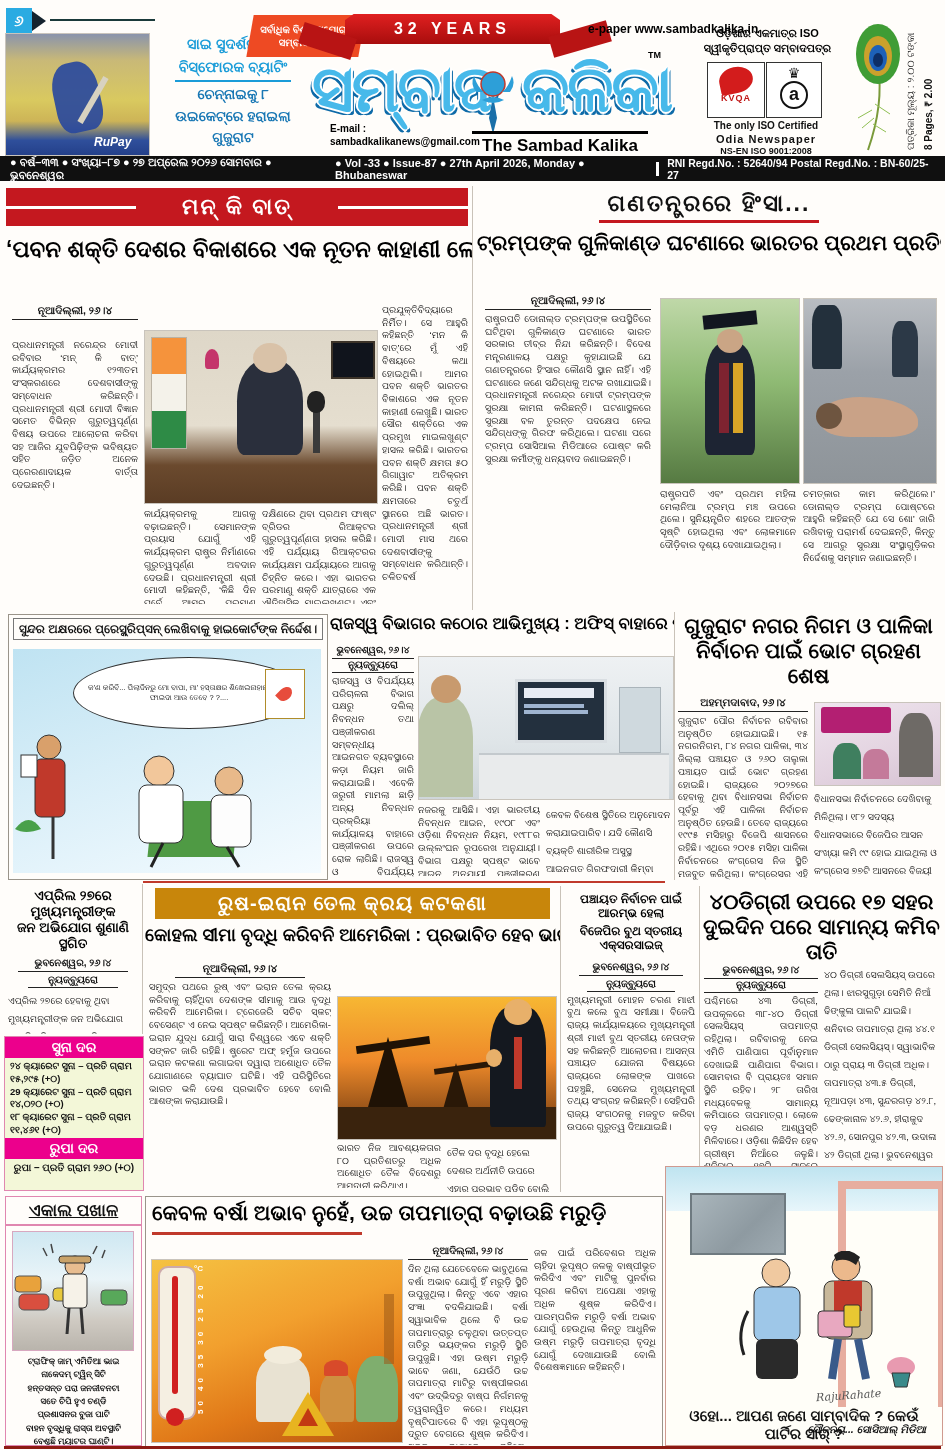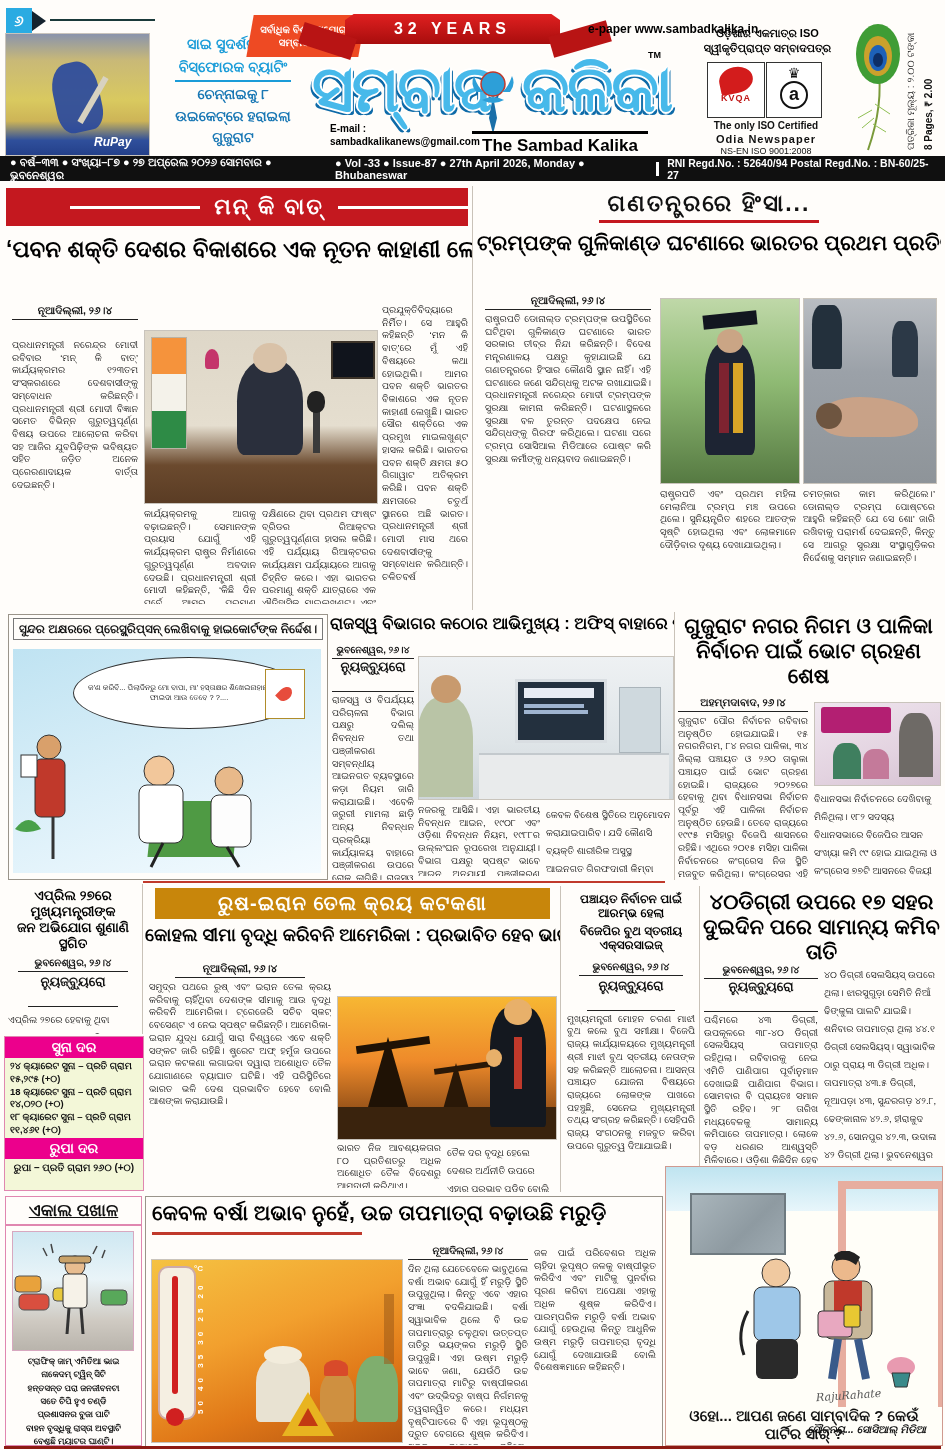--- a/index.html
+++ b/index.html
@@ -2,21 +2,21 @@
 <html><head>
 <meta charset="utf-8">
 <style>
   html,body{margin:0;padding:0;background:#e8e8e4;}
   .page{position:relative;width:945px;height:1450px;margin:0 auto;background:#fffdfa;
         font-family:"Liberation Sans",sans-serif;color:#111;overflow:hidden;}
   .abs{position:absolute;}
   .ctr{text-align:center;}
   .body-text{font-size:9.5px;line-height:1.34;text-align:justify;color:#141414;overflow:hidden;}
   .dateline{font-size:10.5px;font-weight:bold;text-align:center;border-bottom:1px solid #222;padding-bottom:2px;}
-  .bureau{font-size:13px;font-weight:bold;text-align:center;border-bottom:1px solid #222;padding-bottom:16px;margin-bottom:2px;}
+  .bureau{font-size:10px;font-weight:bold;text-align:center;border-bottom:1px solid #222;padding-bottom:1px;margin-bottom:2px;}
   .headline{font-weight:bold;color:#000;line-height:1.18;}
   .storybox{position:absolute;background:#fffdfa;overflow:hidden;}
   .photo{position:absolute;overflow:hidden;border:1px solid #c9c4bc;}
   .kicker-line{display:inline-block;height:3px;background:#fff;vertical-align:middle;}
   .rule{position:absolute;}
   .vtext{writing-mode:vertical-rl;transform:rotate(180deg);}
 </style>
 </head>
 <body>
 
@@ -79,21 +79,21 @@
     <div class="ctr" style="font-size:9px;font-weight:bold;color:#c01616;letter-spacing:1px;">KVQA</div>
   </div>
   <div class="abs ctr" style="left:766px;top:62px;width:54px;height:54px;border:1.5px solid #333;background:#fff;overflow:hidden;">
     <div style="font-size:14px;line-height:1;margin-top:3px;">♛</div>
     <div style="font-size:18px;font-weight:bold;border:2px solid #111;border-radius:50%;width:24px;height:24px;line-height:22px;margin:1px auto 0;">a</div>
   </div>
 
   <div class="abs ctr" style="left:696px;top:120px;width:140px;line-height:1.25;">
     <div style="font-size:10px;font-weight:bold;">The only ISO Certified</div>
     <div style="font-size:11px;font-weight:bold;letter-spacing:1px;">Odia Newspaper</div>
-    <div style="font-size:9px;font-weight:normal;">NS-EN ISO 9001:2008</div>
+    <div style="font-size:9px;font-weight:bold;">NS-EN ISO 9001:2008</div>
   </div>
 
   <svg class="abs" style="left:838px;top:14px;" width="72" height="138" viewBox="0 0 72 138">
     <path d="M30 136 Q46 90 40 52" stroke="#7a9a3a" stroke-width="2" fill="none"></path>
     <ellipse cx="40" cy="40" rx="22" ry="30" fill="#3f9c35"></ellipse>
     <ellipse cx="40" cy="42" rx="14" ry="20" fill="#caa12c"></ellipse>
     <ellipse cx="40" cy="44" rx="9" ry="13" fill="#1d61b8"></ellipse>
     <ellipse cx="40" cy="46" rx="5" ry="7" fill="#0d2e66"></ellipse>
     <g stroke="#8fbf52" stroke-width="1">
       <line x1="34" y1="96" x2="20" y2="104"></line>
@@ -108,21 +108,21 @@
 
   <div class="abs" style="left:0;top:156px;width:945px;height:25px;background:#101010;color:#fff;display:flex;align-items:center;font-size:11px;font-weight:bold;">
     <span style="margin-left:10px;">● ବର୍ଷ–୩୩ ● ସଂଖ୍ୟା–୮୭ ●  ୨୭ ଅପ୍ରେଲ ୨୦୨୬ ସୋମବାର ● ଭୁବନେଶ୍ୱର</span>
     <span style="margin-left:10px;">● Vol -33   ●   Issue-87   ● 27th April 2026, Monday ● Bhubaneswar</span>
     <span style="flex:1"></span>
     <span style="width:3px;height:14px;background:#fff;margin-right:8px;"></span>
     <span style="margin-right:8px;font-size:10.5px;">RNI Regd.No. : 52640/94  Postal Regd.No. : BN-60/25-27</span>
   </div>
 
   <div class="storybox" style="left:4px;top:186px;width:468px;height:424px;border-right:1px solid #c9c2b8;">
-    <div style="position:absolute;left:2px;top:2px;width:462px;height:38px;background:#c4181f;display:flex;align-items:center;justify-content:flex-end;gap:14px;">
+    <div style="position:absolute;left:2px;top:2px;width:462px;height:38px;background:#c4181f;display:flex;align-items:center;justify-content:space-between;gap:14px;">
       <span class="kicker-line" style="width:130px;"></span>
       <span style="color:#fff;font-size:22px;font-weight:bold;letter-spacing:2px;">ମନ୍ କି ବାତ୍</span>
       <span class="kicker-line" style="width:130px;"></span>
     </div>
     <div class="headline ctr abs" style="left:2px;top:50px;width:464px;font-size:23px;white-space:nowrap;">‘ପବନ ଶକ୍ତି ଦେଶର ବିକାଶରେ ଏକ ନୂତନ କାହାଣୀ ଲେଖିଛି’</div>
 
     <div class="abs" style="left:8px;top:118px;width:126px;">
       <div class="dateline">ନୂଆଦିଲ୍ଲୀ, ୨୬।୪</div>
       <div class="body-text" style="height:286px;margin-top:19px;">ପ୍ରଧାନମନ୍ତ୍ରୀ ନରେନ୍ଦ୍ର ମୋଦୀ ରବିବାର ‘ମନ୍ କି ବାତ୍’ କାର୍ଯ୍ୟକ୍ରମର ୧୨୩ତମ ସଂସ୍କରଣରେ ଦେଶବାସୀଙ୍କୁ ସମ୍ବୋଧନ କରିଛନ୍ତି। ପ୍ରଧାନମନ୍ତ୍ରୀ ଶ୍ରୀ ମୋଦୀ ବିଜ୍ଞାନ ସମେତ ବିଭିନ୍ନ ଗୁରୁତ୍ୱପୂର୍ଣ୍ଣ ବିଷୟ ଉପରେ ଆଲୋଚନା କରିବା ସହ ଆଜିର ଯୁବପିଢ଼ିଙ୍କ ଭବିଷ୍ୟତ ସହିତ ଜଡ଼ିତ ଅନେକ ପ୍ରେରଣାଦାୟକ ବାର୍ତ୍ତା ଦେଇଛନ୍ତି।</div>
     </div>
@@ -251,21 +251,21 @@
     <div style="padding:0 4px;">
       <span class="body-text" style="display:inline;">ଏପ୍ରିଲ ୨୭ରେ ହେବାକୁ ଥିବା ମୁଖ୍ୟମନ୍ତ୍ରୀଙ୍କ ଜନ ଅଭିଯୋଗ ଶୁଣାଣି ସ୍ଥଗିତ ରଖାଯାଇଛି। ପ୍ରବଳ ଗ୍ରୀଷ୍ମ ପ୍ରବାହକୁ ଦୃଷ୍ଟିରେ ରଖି ଏହି ନିଷ୍ପତ୍ତି ନିଆ</span>
       
     </div>
   </div>
 
   <div class="storybox" style="left:4px;top:1036px;width:138px;height:132px;background:#f3f7d8;border:1.5px solid #e087b0;">
     <div class="ctr" style="background:#ec008c;color:#fff;font-size:14px;font-weight:bold;padding:2px 0;">ସୁନା ଦର</div>
     <div style="padding:2px 5px;font-size:9.5px;font-weight:bold;line-height:1.35;">
       <div><span>୨୪ କ୍ୟାରେଟ ସୁନା – ପ୍ରତି ଗ୍ରାମ</span><br><span>୧୫,୨୯୫ (+୦)</span></div>
-      <div><span>18 କ୍ୟାରେଟ ସୁନା – ପ୍ରତି ଗ୍ରାମ</span><br><span>୧୪,୦୨୦ (+୦)</span></div>
+      <div><span>29 କ୍ୟାରେଟ ସୁନା – ପ୍ରତି ଗ୍ରାମ</span><br><span>୧୪,୦୨୦ (+୦)</span></div>
       <div><span>୧୮ କ୍ୟାରେଟ ସୁନା – ପ୍ରତି ଗ୍ରାମ</span><br><span>୧୧,୪୬୧ (+୦)</span></div>
     </div>
   </div>
   <div class="storybox" style="left:4px;top:1138px;width:138px;height:52px;background:#f3f7d8;border:1.5px solid #e087b0;border-top:none;">
     <div class="ctr" style="background:#ec008c;color:#fff;font-size:14px;font-weight:bold;padding:2px 0;">ରୁପା ଦର</div>
     <div class="ctr" style="font-size:10px;font-weight:bold;padding-top:3px;">ରୁପା – ପ୍ରତି ଗ୍ରାମ ୨୬୦ (+୦)</div>
   </div>
 
   <div class="storybox" style="left:145px;top:886px;width:415px;height:306px;border-right:1px solid #c9c2b8;">
     <div class="ctr" style="margin:2px 10px 0;background:#c8860b;color:#fff;font-size:20px;font-weight:bold;padding:4px 0;letter-spacing:1px;">ରୁଷ-ଇରାନ ତେଲ କ୍ରୟ କଟକଣା</div>

